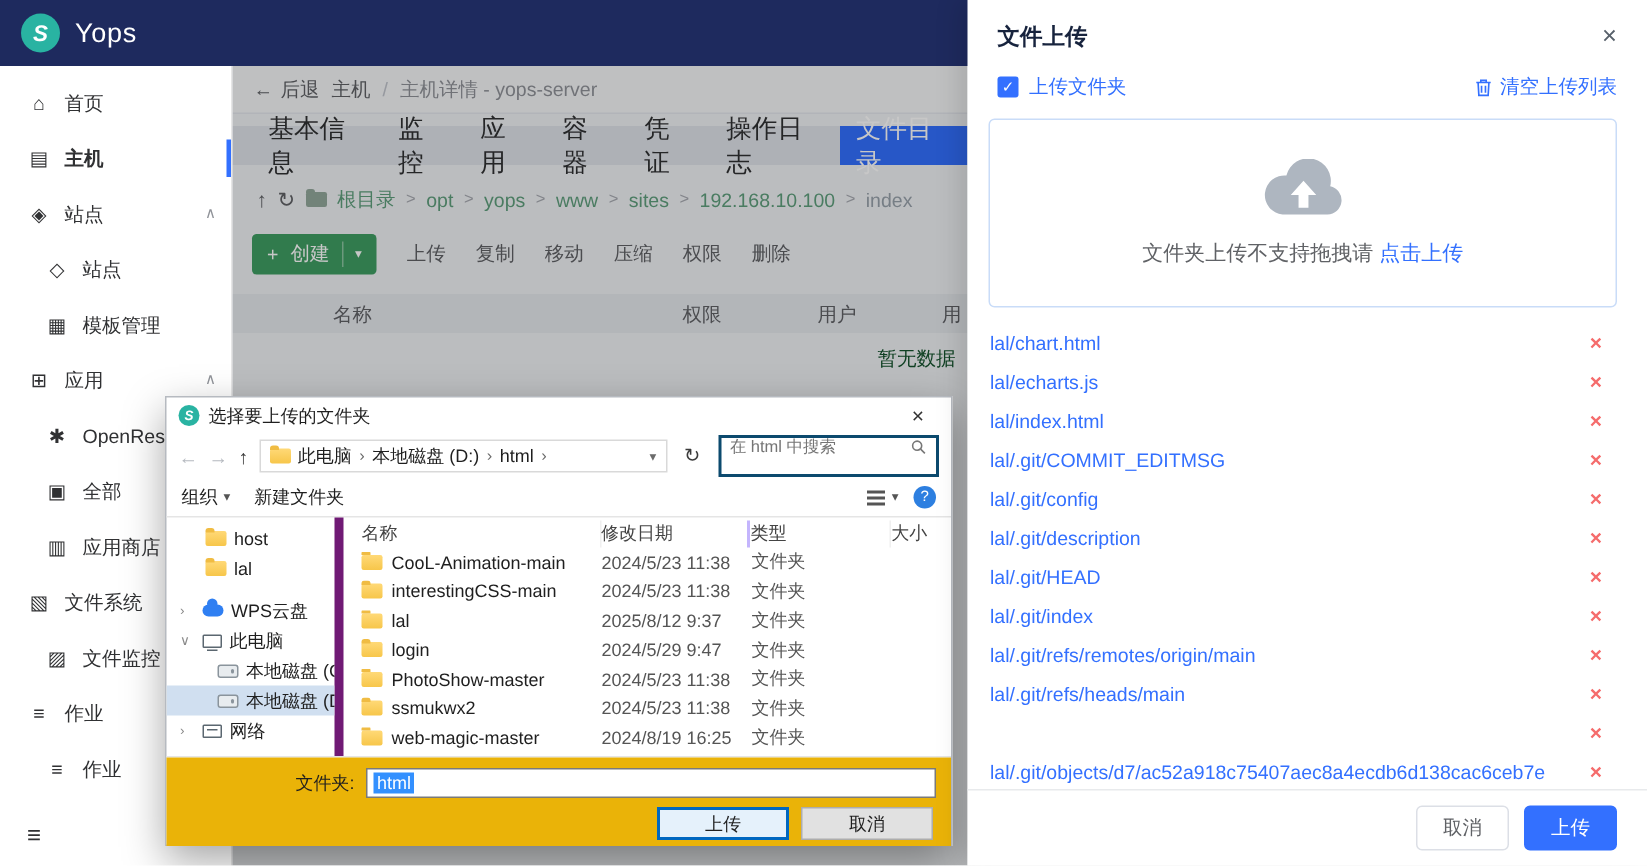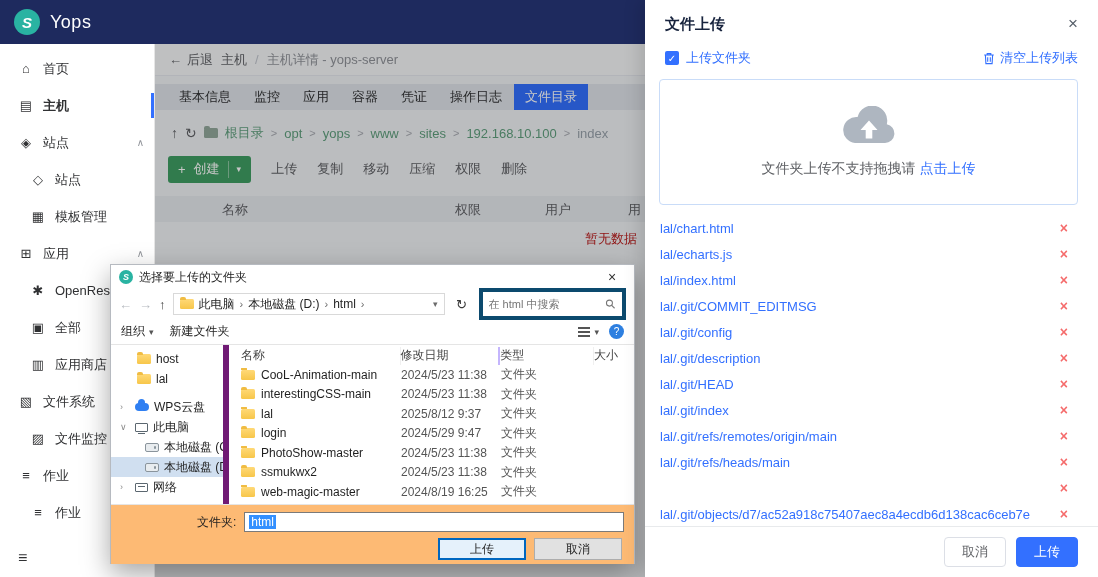--- a/index.html
+++ b/index.html
@@ -22,52 +22,52 @@
   .side-item.active::after { content:""; position:absolute; right:0; top:6px; bottom:6px; width:3px; background:#3370ff; }
   .side-collapse { position:absolute; bottom:10px; left:18px; font-size:16px; color:#303133; cursor:pointer; }
 
   
   .content { position:absolute; left:155px; top:44px; width:490px; bottom:0; background:#f0f2f5; overflow:hidden; z-index:1; }
   .crumb { height:32px; display:flex; align-items:center; gap:8px; padding:0 14px; font-size:13px; color:#606266; background:#f5f6f8; border-bottom:1px solid #e4e7ed; }
   .crumb .back { display:flex; align-items:center; gap:5px; cursor:pointer; }
   .crumb .sep { color:#c0c4cc; }
   .crumb .page { color:#909399; }
   .tabstrip { margin-top:8px; height:26px; background:#dfe3e9; display:flex; align-items:stretch; padding-left:13px; gap:1px; }
-  .tab { padding:0 11px; display:flex; align-items:center; font-size:13px; color:#303133; cursor:pointer; }
+  .tab { padding:0 11px; display:flex; align-items:center; font-size:17px; color:#303133; cursor:pointer; }
   .tab.active { background:#3370ff; color:#fff; }
   .pathbar { height:30px; display:flex; align-items:center; gap:7px; padding:0 16px; font-size:13px; color:#606266; margin-top:8px; }
   .icon-btn { cursor:pointer; font-size:14px; color:#606266; }
   .path-seg { color:#5f9f7d; cursor:pointer; }
   .path-seg.last { color:#98a2ab; }
   .path-gt { color:#a8abb2; font-size:11px; }
   .actionbar { height:34px; display:flex; align-items:center; gap:20px; padding:0 13px; margin-top:4px; }
   .btn-create { background:#3f9e63; color:#fff; height:27px; border-radius:3px; display:flex; align-items:center; padding:0 10px; gap:8px; cursor:pointer; font-size:13px; }
   .btn-create .divider { width:1px; height:17px; background:rgba(255,255,255,.4); }
   .text-btn { font-size:13px; color:#606266; cursor:pointer; }
   .table-head { margin-top:10px; height:26px; background:#e6e9ee; position:relative; font-size:13px; color:#606266; }
   .th { position:absolute; top:5px; white-space:nowrap; }
-  .empty { position:absolute; left:430px; margin-top:8px; font-size:13px; color:#b91c1c; white-space:nowrap; }
+  .empty { position:absolute; left:430px; margin-top:8px; font-size:13px; color:#14532d; white-space:nowrap; }
 
   
   .dim { position:absolute; left:155px; top:44px; width:490px; bottom:0; background:rgba(0,0,0,0.22); z-index:20; }
 
   
   .win-dialog { position:absolute; left:110px; top:264px; width:525px; height:300px; background:#fff; border:1px solid #b6bac0; box-shadow:0 10px 26px rgba(0,0,0,.35); z-index:30; font-size:12px; color:#1f1f1f; }
   .wd-title { height:24px; display:flex; align-items:center; padding:0 8px; gap:6px; }
   .wd-logo { width:14px; height:14px; border-radius:50%; background:#29b3a2; color:#fff; font-size:9px; font-weight:bold; font-style:italic; display:flex; align-items:center; justify-content:center; flex:0 0 auto; }
   .wd-title-text { font-size:12px; }
   .wd-close { margin-left:auto; width:28px; text-align:center; font-size:14px; color:#333; cursor:pointer; }
   .wd-nav { height:30px; display:flex; align-items:center; padding:0 8px; gap:7px; }
   .nav-arrow { font-size:13px; color:#b6bac0; cursor:pointer; }
   .nav-arrow.enabled { color:#3b3b3b; }
   .addr { width:272px; height:22px; border:1px solid #d9d9d9; display:flex; align-items:center; padding:0 6px; gap:5px; background:#fff; overflow:hidden; }
   .addr .gt { color:#6b6b6b; font-size:11px; }
   .addr-chev { margin-left:auto; color:#6b6b6b; font-size:9px; }
   .refresh-btn { width:20px; text-align:center; color:#3b3b3b; cursor:pointer; font-size:13px; }
-  .searchbox { flex:1; height:22px; border:4px solid #0c4a6e; display:flex; align-items:center; padding:12px 6px; gap:4px; }
+  .searchbox { flex:1; height:22px; border:2px solid #0c4a6e; display:flex; align-items:flex-end; padding:12px 6px; gap:4px; }
   .searchbox input { border:none; outline:none; width:100%; font-size:11px; font-family:inherit; color:#333; background:transparent; }
   .wd-toolbar { height:26px; display:flex; align-items:center; padding:0 10px; gap:16px; border-bottom:1px solid #e5e5e5; }
   .tb-item { cursor:pointer; display:flex; align-items:center; gap:4px; }
   .tb-caret { font-size:9px; color:#555; }
   .tb-right { margin-left:auto; display:flex; align-items:center; gap:10px; }
   .icon-viewlist { width:12px; height:10px; border-top:2px solid #555; border-bottom:2px solid #555; position:relative; }
   .icon-viewlist::after { content:""; position:absolute; top:2px; left:0; right:0; height:2px; background:#555; }
   .help-circle { width:15px; height:15px; border-radius:50%; background:#2d7fe0; color:#fff; font-size:10px; display:flex; align-items:center; justify-content:center; cursor:pointer; }
   .wd-body { display:flex; height:160px; border-bottom:1px solid #e5e5e5; }
   .wd-tree { width:118px; border-right:6px solid #701a75; padding-top:4px; overflow:hidden; }
@@ -80,21 +80,21 @@
   .wd-list { flex:1; overflow:hidden; padding-top:2px; }
   .list-head { height:18px; display:flex; color:#444; }
   .lh-name { width:172px; padding-left:12px; border-right:1px solid #f0f0f0; }
   .lh-date { width:100px; border-right:2px solid #c4b5fd; }
   .lh-type { width:94px; border-right:1px solid #f0f0f0; }
   .lh-size { width:40px; }
   .file-row { height:19.5px; display:flex; align-items:center; cursor:pointer; }
   .fr-name { width:172px; display:flex; align-items:center; gap:6px; padding-left:12px; white-space:nowrap; overflow:hidden; }
   .fr-date { width:100px; color:#555; }
   .fr-type { width:94px; color:#555; }
-  .wd-footer { height:59px; padding:5px 10px 0; background:#fdba74; }
+  .wd-footer { height:59px; padding:5px 10px 0; background:#eab308; }
   .folder-row { display:flex; align-items:center; gap:8px; height:24px; }
   .folder-label { margin-left:76px; }
   .folder-input { flex:1; height:20px; border:1px solid #7a7a7a; background:#fff; display:flex; align-items:center; padding:0 4px; cursor:text; }
   .folder-input .selected { background:#3390ff; color:#fff; padding:0 2px; }
   .wd-buttons { display:flex; justify-content:flex-end; gap:8px; padding:4px 2px 0; }
   .wd-btn { width:88px; height:22px; display:flex; align-items:center; justify-content:center; background:#e1e1e1; border:1px solid #adadad; cursor:pointer; }
   .wd-btn.primary { background:#e5f1fb; border:2px solid #0067c0; }
 
   
   .drawer { position:absolute; right:0; top:0; width:453px; height:577px; background:#fff; z-index:40; box-shadow:-6px 0 16px rgba(0,0,0,.12); display:flex; flex-direction:column; }

